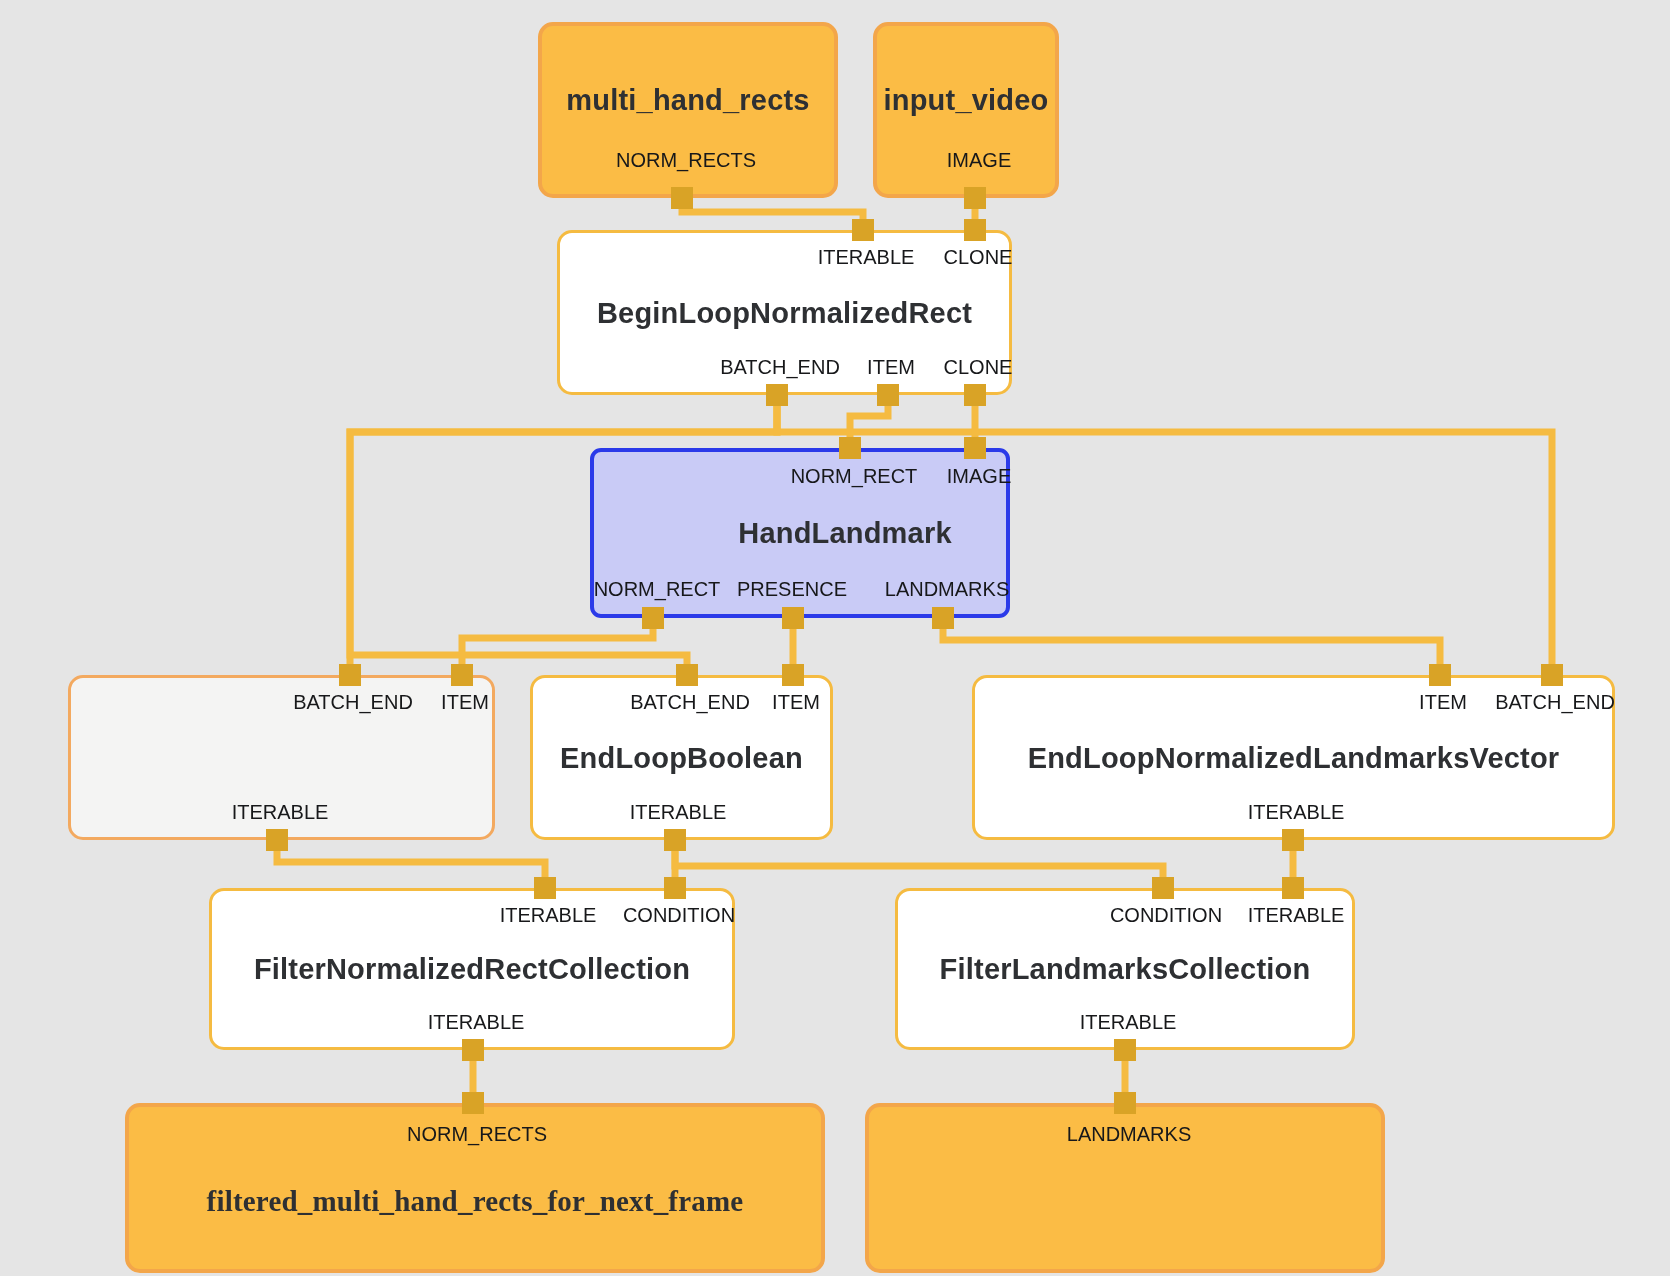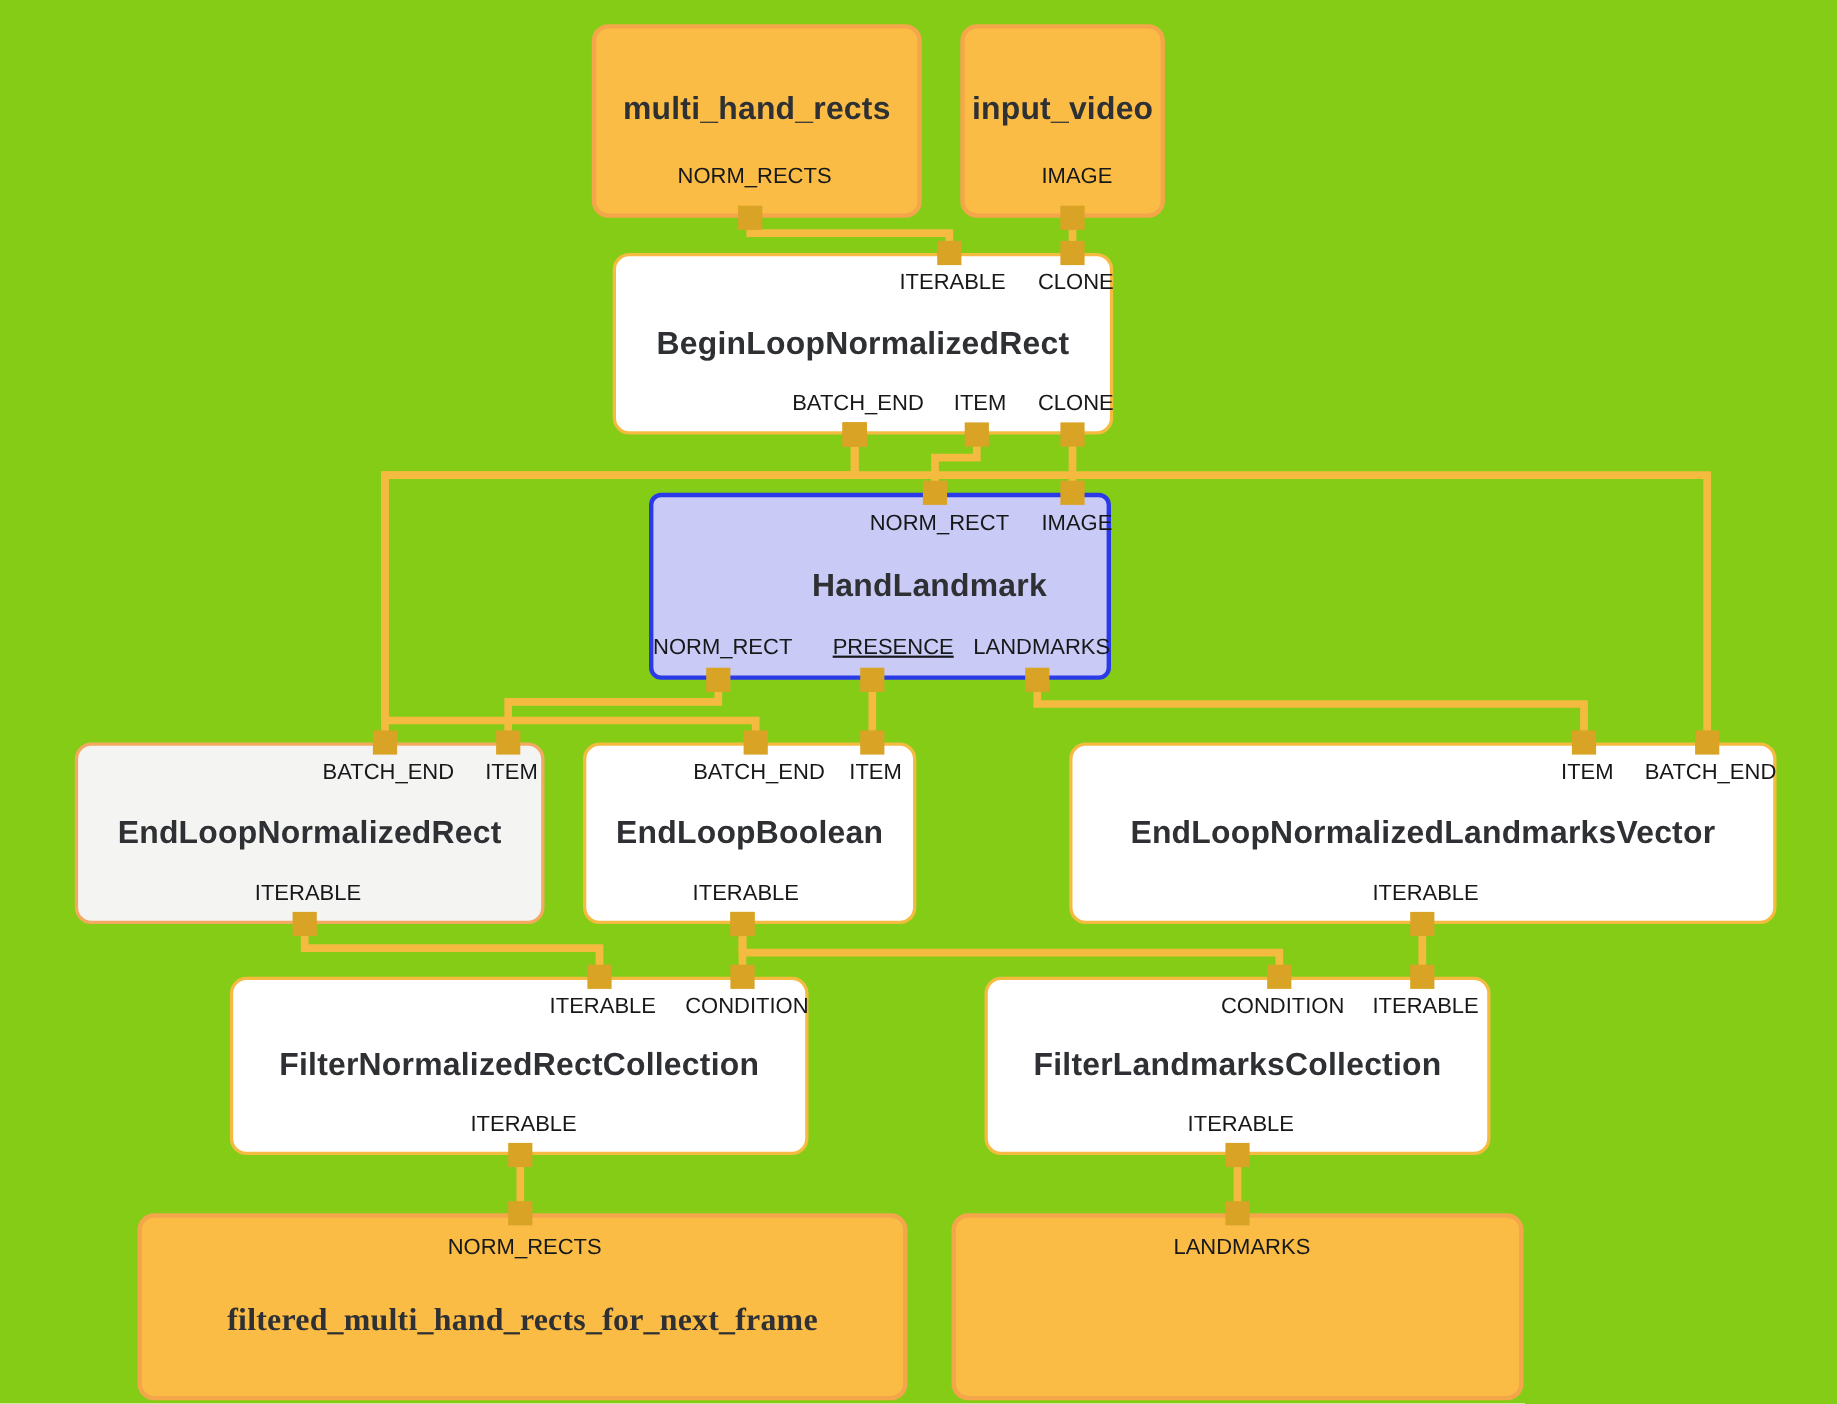--- a/index.html
+++ b/index.html
@@ -5,21 +5,21 @@
   html, body {
     margin: 0;
     padding: 0;
     background: #ffffff;
     font-family: "Liberation Sans", sans-serif;
   }
   #stage {
     position: relative;
     width: 1670px;
     height: 1276px;
-    background: #84cc16;
+    background: #e5e5e5;
     overflow: hidden;
   }
   .node {
     position: absolute;
     box-sizing: border-box;
     border-radius: 15px;
     z-index: 2;
   }
   .node.packet  { border-width: 4px; border-style: solid; }
   .node.calc    { border-width: 3px; border-style: solid; }
@@ -77,25 +77,24 @@
       <span class="plabel top" style="left: 418px; color: rgb(23, 24, 26);">CLONE</span>
       <span class="plabel bottom" style="left: 220px; color: rgb(23, 24, 26);">BATCH_END</span>
       <span class="plabel bottom" style="left: 331px; color: rgb(23, 24, 26);">ITEM</span>
       <span class="plabel bottom" style="left: 418px; color: rgb(23, 24, 26);">CLONE</span>
     </div>
     <div class="node hand kind-calc" style="left: 590px; top: 448px; width: 420px; height: 170px; background: rgb(201, 203, 246); border-color: rgb(43, 58, 233);">
       <div class="title" style="color: rgb(46, 48, 51); margin-left: 45px;">HandLandmark</div>
       <span class="plabel top" style="left: 260px; color: rgb(23, 24, 26);">NORM_RECT</span>
       <span class="plabel top" style="left: 385px; color: rgb(23, 24, 26);">IMAGE</span>
       <span class="plabel bottom" style="left: 63px; color: rgb(23, 24, 26);">NORM_RECT</span>
-      <span class="plabel bottom" style="left: 218px; color: rgb(23, 24, 26); text-decoration: underline;">PRESENCE</span>
+      <span class="plabel bottom" style="left: 198px; color: rgb(23, 24, 26);">PRESENCE</span>
       <span class="plabel bottom" style="left: 353px; color: rgb(23, 24, 26);">LANDMARKS</span>
     </div>
     <div class="node selected kind-calc" style="left: 68px; top: 675px; width: 427px; height: 165px; background: rgb(244, 244, 243); border-color: rgb(243, 169, 95);">
-      <div class="title" style="color: rgb(46, 48, 51);">EndLoopNormalizedRect</div>
       <span class="plabel top" style="left: 282px; color: rgb(23, 24, 26);">BATCH_END</span>
       <span class="plabel top" style="left: 394px; color: rgb(23, 24, 26);">ITEM</span>
       <span class="plabel bottom" style="left: 209px; color: rgb(23, 24, 26);">ITERABLE</span>
     </div>
     <div class="node calc kind-calc" style="left: 530px; top: 675px; width: 303px; height: 165px; background: rgb(255, 255, 255); border-color: rgb(245, 187, 65);">
       <div class="title" style="color: rgb(46, 48, 51); text-align: center;">EndLoopBoolean</div>
       <span class="plabel top" style="left: 157px; color: rgb(23, 24, 26);">BATCH_END</span>
       <span class="plabel top" style="left: 263px; color: rgb(23, 24, 26);">ITEM</span>
       <span class="plabel bottom" style="left: 145px; color: rgb(23, 24, 26);">ITERABLE</span>
     </div>

